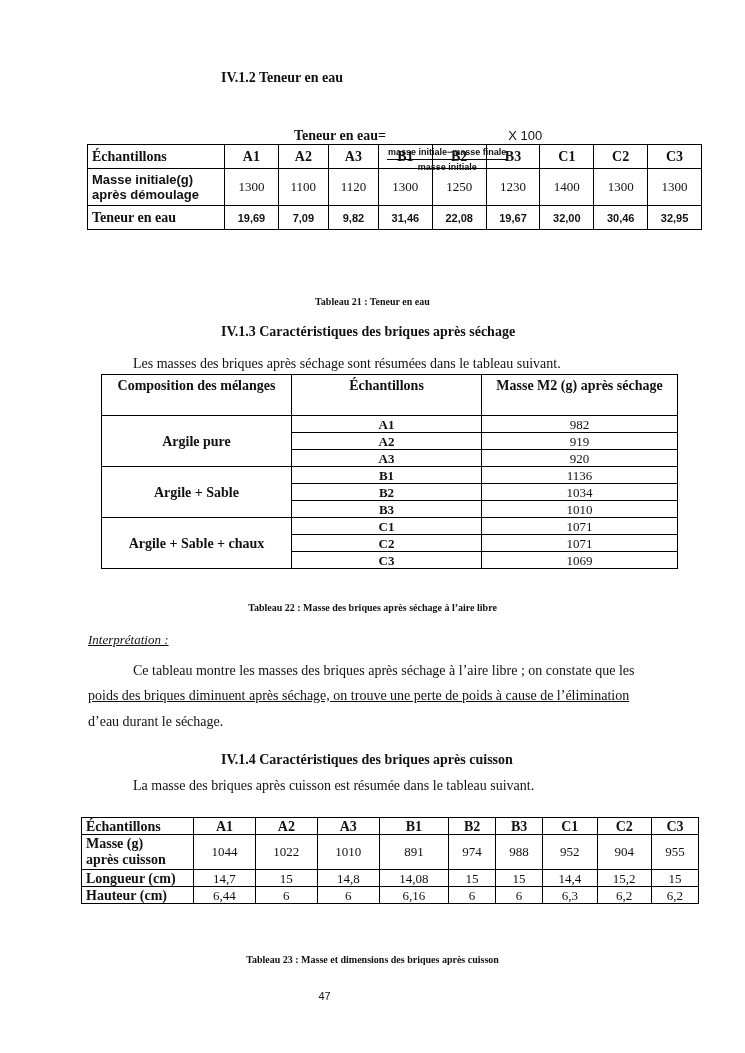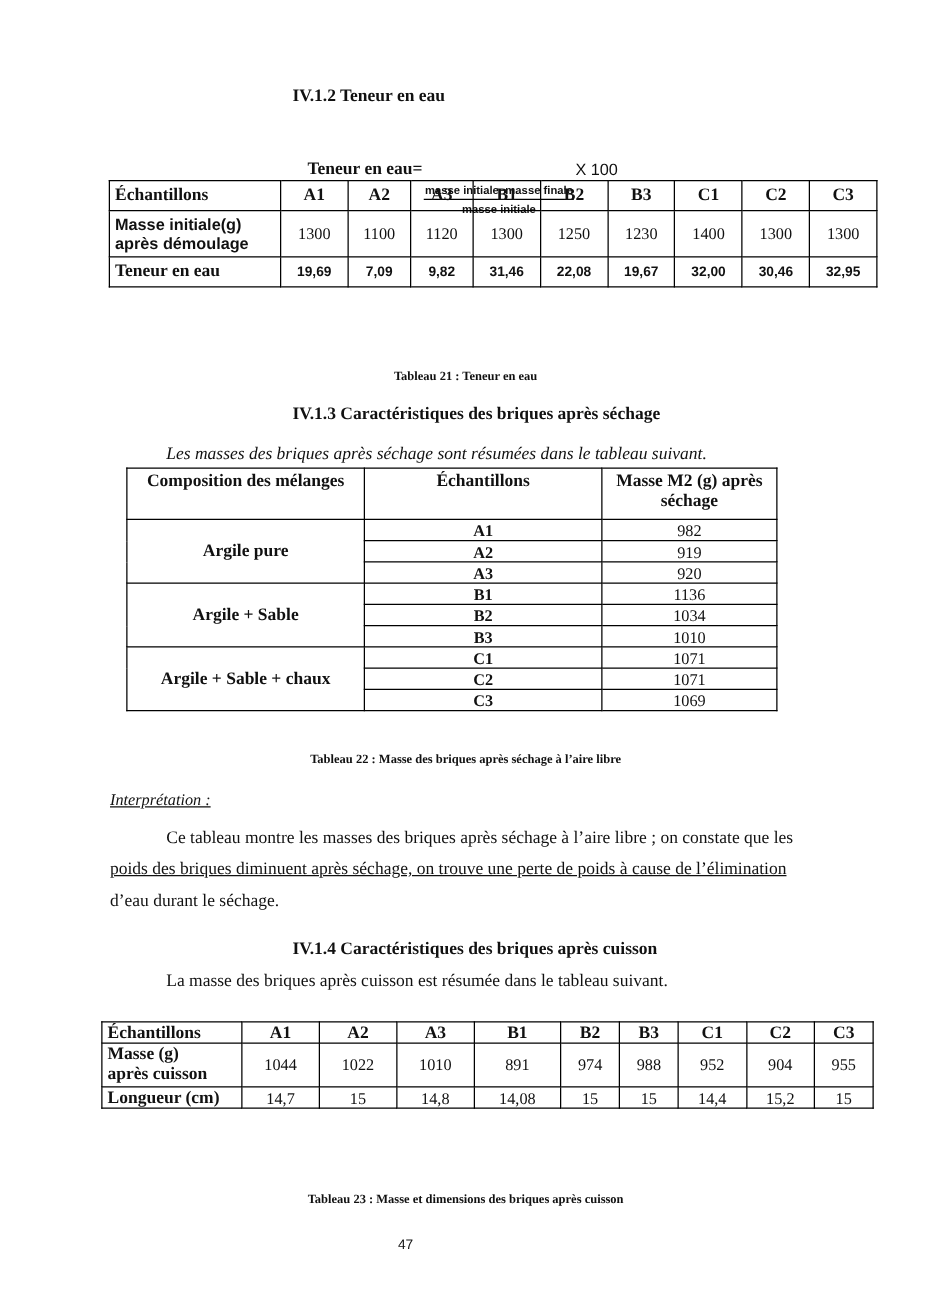--- a/index.html
+++ b/index.html
@@ -1,21 +1,21 @@
 <!DOCTYPE html>
 <html><head>
 <meta charset="utf-8">
 <style>
   html, body { margin: 0; padding: 0; background: #ffffff; }
   body { width: 745px; height: 1053px; position: relative; overflow: hidden;
          font-family: "Liberation Serif", serif; color: #111; }
   .abs { position: absolute; }
-  .h-sec { font-weight: bold; font-size: 14px; margin-left: 13px; }
+  .h-sec { font-weight: bold; font-size: 14px; }
   .formula { left: 246px; top: 98px; font-size: 14px; display: flex; align-items: center; }
-  .formula .lhs { font-weight: bold; font-family: "Liberation Serif", serif; }
+  .formula .lhs { font-weight: bold; font-family: "Liberation Serif", serif; margin-left: 48px; }
   .frac { display: inline-flex; flex-direction: column; align-items: center; margin: 0 1px; }
   .frac span { font-family: "Liberation Sans", sans-serif; font-weight: bold; font-size: 9px; line-height: 12px; }
   .frac .num { border-bottom: 1px solid #000; padding: 0 1px 1px; margin-top: 48px; }
   .frac .den { padding-top: 1px; }
   .formula .mult { font-family: "Liberation Sans", sans-serif; font-size: 13px; }
 
   table { border-collapse: collapse; position: absolute; border-radius: 32px; }
   td, th { border: 1px solid #000; padding: 0; text-align: center; }
 
   #t1 { left: 87px; top: 144px; width: 615px; font-size: 13px; }
@@ -23,21 +23,21 @@
   #t1 .rh { text-align: left; padding-left: 4px; font-weight: bold; font-size: 14px; }
   #t1 .rh.sans { font-family: "Liberation Sans", sans-serif; font-size: 13px; line-height: 15px; }
   #t1 .hd { font-weight: bold; font-size: 14px; }
   #t1 .tall td { height: 36px; }
   #t1 .mid td { height: 30px; }
   #t1 .bd { font-family: "Liberation Sans", sans-serif; font-weight: bold; font-size: 11px; }
 
   .caption { font-weight: bold; font-size: 10px; text-align: center; width: 745px; left: 0; }
   .para { font-size: 14px; }
 
-  #t2 { left: 101px; top: 374px; width: 521px; font-size: 13px; }
+  #t2 { left: 101px; top: 374px; width: 577px; font-size: 13px; }
   #t2 th { font-weight: bold; font-size: 14px; vertical-align: top; height: 37px; padding-top: 3px; }
   #t2 td { height: 16px; line-height: 15px; }
   #t2 .grp { font-weight: bold; font-size: 14px; }
   #t2 .smp { font-weight: bold; }
 
   #t3 { left: 81px; top: 817px; width: 618px; font-size: 13px; }
   #t3 td { height: 16px; line-height: 15px; }
   #t3 .rh { text-align: left; padding-left: 4px; font-weight: bold; font-size: 14px; }
   #t3 .hd { font-weight: bold; font-size: 14px; }
   #t3 .tall td { height: 34px; line-height: 16px; }
@@ -100,21 +100,21 @@
     <td class="bd">32,00</td>
     <td class="bd">30,46</td>
     <td class="bd">32,95</td>
   </tr>
 </tbody>
   </table>
 
 <div class="abs caption" style="top:296px;">Tableau 21 : Teneur en eau</div>
 
 <div class="abs h-sec" style="left:221px; top:324px;">IV.1.3 Caractéristiques des briques après séchage</div>
-<div class="abs para" style="left:133px; top:356px;font-style:italic;">Les masses des briques après séchage sont résumées dans le tableau suivant.</div>
+<div class="abs para" style="left:133px; top:356px;">Les masses des briques après séchage sont résumées dans le tableau suivant.</div>
 
 <table id="t2">
   <colgroup>
       <col style="width:190px">
       <col style="width:190px">
       <col>
     </colgroup>
   <tbody>
       <tr>
     <th>Composition des mélanges</th>
@@ -207,17 +207,29 @@
     <td>14,7</td>
     <td>15</td>
     <td>14,8</td>
     <td>14,08</td>
     <td>15</td>
     <td>15</td>
     <td>14,4</td>
     <td>15,2</td>
     <td>15</td>
   </tr>
+  <tr>
+    <td class="rh">Hauteur (cm)</td>
+    <td>6,44</td>
+    <td>6</td>
+    <td>6</td>
+    <td>6,16</td>
+    <td>6</td>
+    <td>6</td>
+    <td>6,3</td>
+    <td>6,2</td>
+    <td>6,2</td>
+  </tr>
 </tbody>
   </table>
 
 <div class="abs caption" style="top:954px;">Tableau 23 : Masse et dimensions des briques après cuisson</div>
 <div class="abs pagenum" style="top:990px;">47</div>
 
 </body></html>

